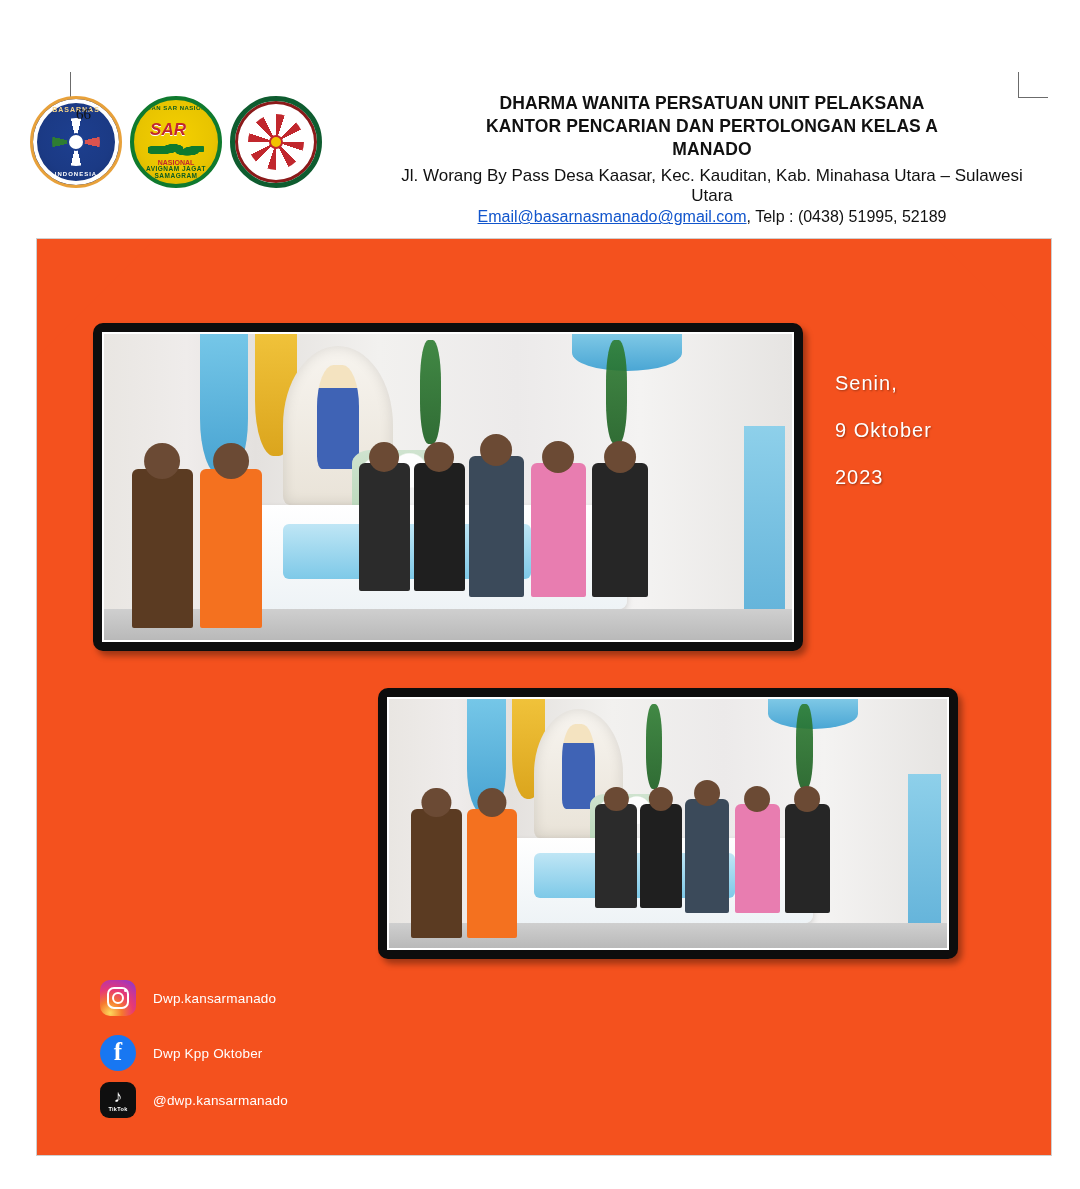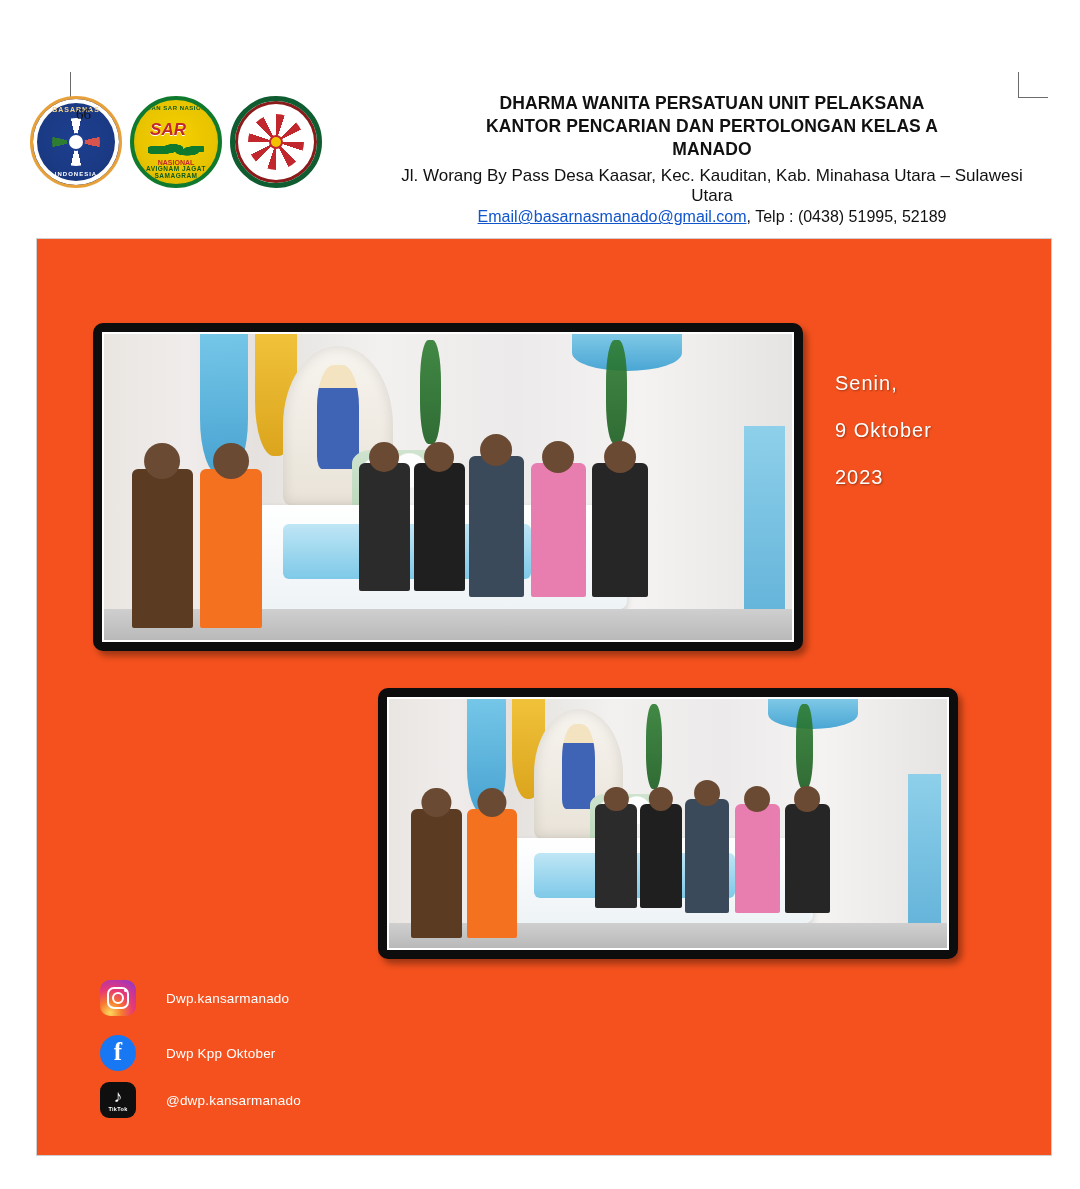--- a/index.html
+++ b/index.html
@@ -338,21 +338,21 @@
   .p2 { left: 14%; width: 9%;  height: 52%; background: #f4711f; }
   .p3 { left: 37%; width: 7.5%; height: 42%; background: #2b2b2b; bottom: 16%; }
   .p4 { left: 45%; width: 7.5%; height: 42%; background: #1f1f1f; bottom: 16%; }
   .p5 { left: 53%; width: 8%;  height: 46%; background: #3b4a5a; bottom: 14%; }
   .p6 { left: 62%; width: 8%;  height: 44%; background: #e87db0; bottom: 14%; }
   .p7 { left: 71%; width: 8%;  height: 44%; background: #262626; bottom: 14%; }
   .social-row {
     position: absolute;
     display: flex;
     align-items: center;
-    gap: 30px;
+    gap: 17px;
   }
   .social-1 { left: 100px; top: 980px; }
   .social-2 { left: 100px; top: 1035px; }
   .social-3 { left: 100px; top: 1082px; }
   .social-icon {
     width: 36px; height: 36px;
     border-radius: 9px;
     position: relative;
     flex: 0 0 auto;
     display: flex; align-items: center; justify-content: center;

